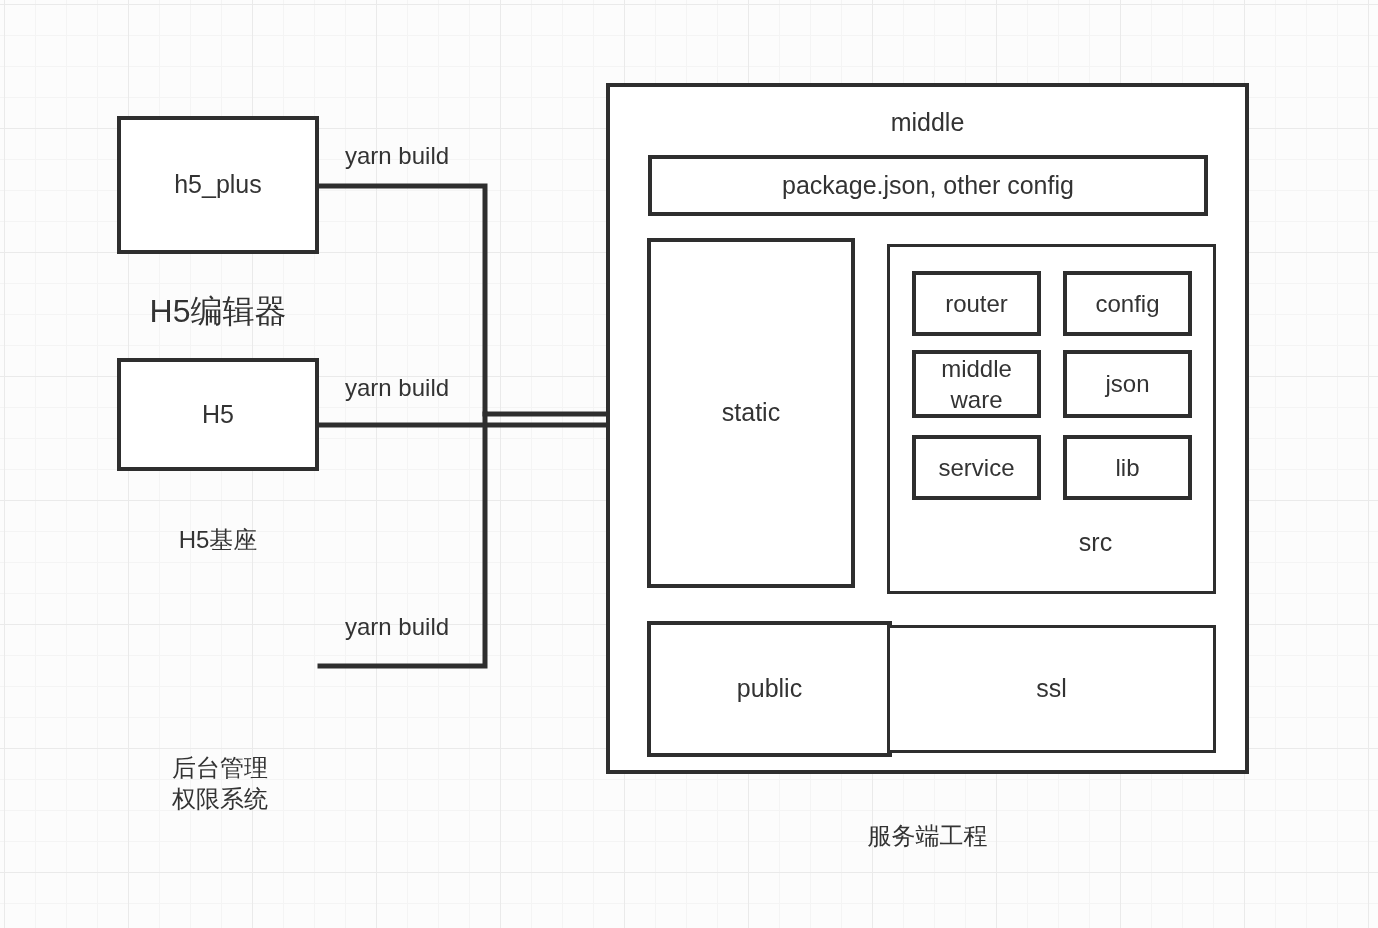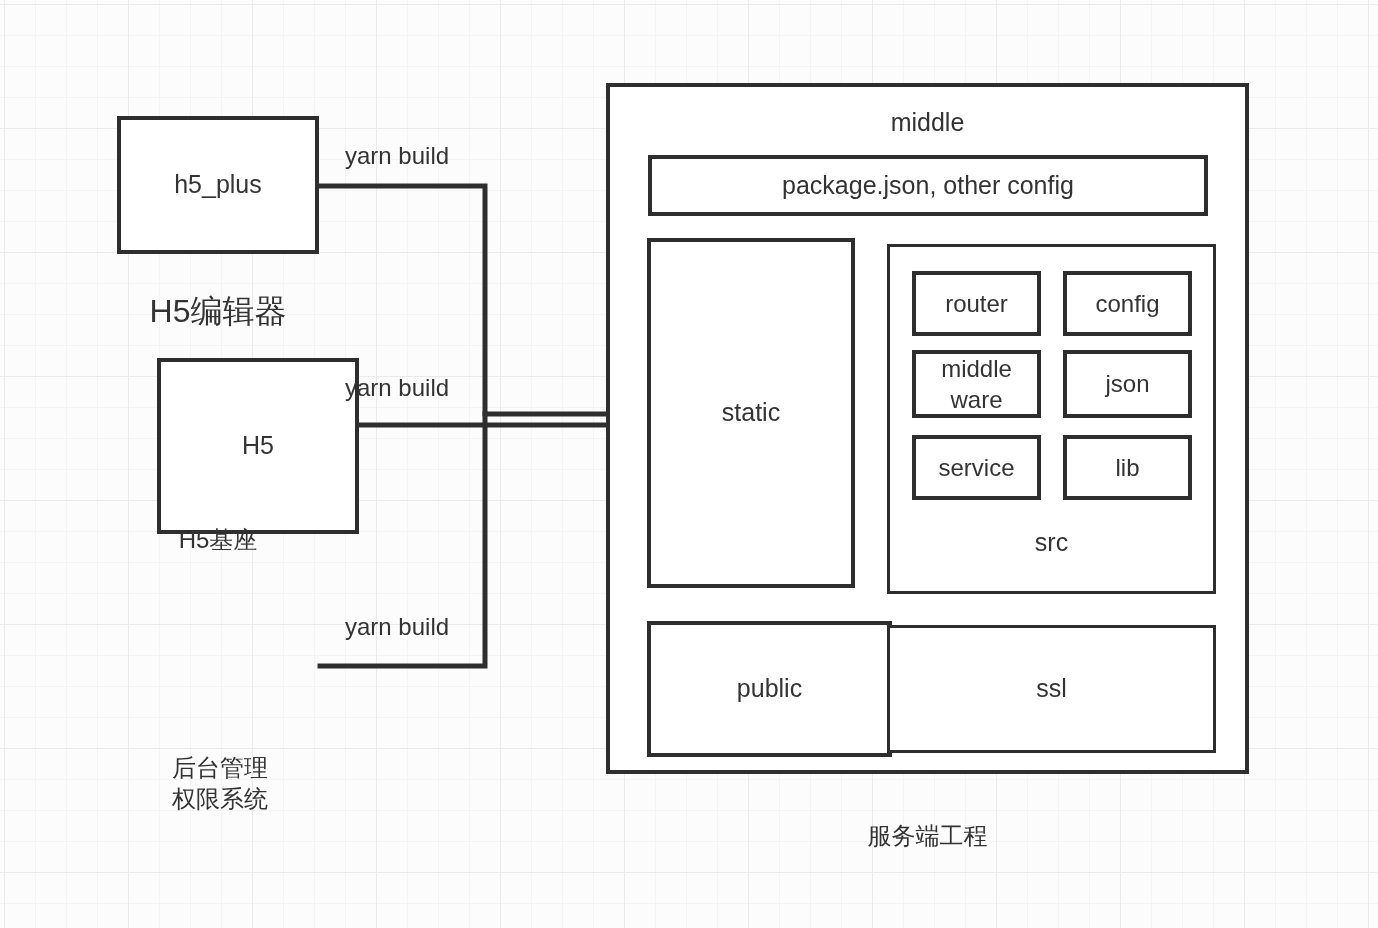--- a/index.html
+++ b/index.html
@@ -85,21 +85,21 @@
     <path d="M 625 401 L 647 414 L 625 427 Z" fill="#2e2e2e"></path>
     <path d="M 625 414 L 647 427 L 625 440 Z" fill="#2e2e2e"></path>
   </svg>
 
   <div class="box" style="left:117px; top:116px; width:202px; height:138px; font-size:25px;">
     <span>h5_plus</span>
   </div>
   <div class="caption" style="left:117px; top:291px; width:202px; font-size:32px;">H5编辑器</div>
   <div class="edge-label" style="left:345px; top:142px; font-size:24px;">yarn build</div>
 
-  <div class="box" style="left:117px; top:358px; width:202px; height:176px; font-size:25px;margin-left:40px;">
+  <div class="box" style="left:117px; top:358px; width:202px; height:113px; font-size:25px;">
     <span>H5</span>
   </div>
   <div class="caption" style="left:117px; top:524px; width:202px; font-size:24px;">H5基座</div>
   <div class="edge-label" style="left:345px; top:374px; font-size:24px;">yarn build</div>
 
   <div class="caption" style="left:119px; top:752px; width:202px; font-size:24px;">后台管理
 权限系统</div>
   <div class="edge-label" style="left:345px; top:613px; font-size:24px;">yarn build</div>
 
   <div class="box" style="left:606px; top:83px; width:643px; height:691px; display:block;">
@@ -131,21 +131,21 @@
         <span>json</span>
       </div>
 
       <div class="box" style="left:22px; top:188px; width:129px; height:65px; font-size:24px;text-align:center;">
         <span>service</span>
       </div>
       <div class="box" style="left:173px; top:188px; width:129px; height:65px; font-size:24px;">
         <span>lib</span>
       </div>
 
-      <div class="inner-title" style="top:280px; font-size:25px;">src</div>
+      <div class="inner-title" style="top:280px; font-size:25px;padding-left:44px;">src</div>
     </div>
 
     <div class="box" style="left:37px; top:534px; width:245px; height:136px; font-size:25px;">
       <span>public</span>
     </div>
 
     <div class="box box-thin" style="left:277px; top:538px; width:329px; height:128px; font-size:25px;">
       <span>ssl</span>
     </div>
   </div>

